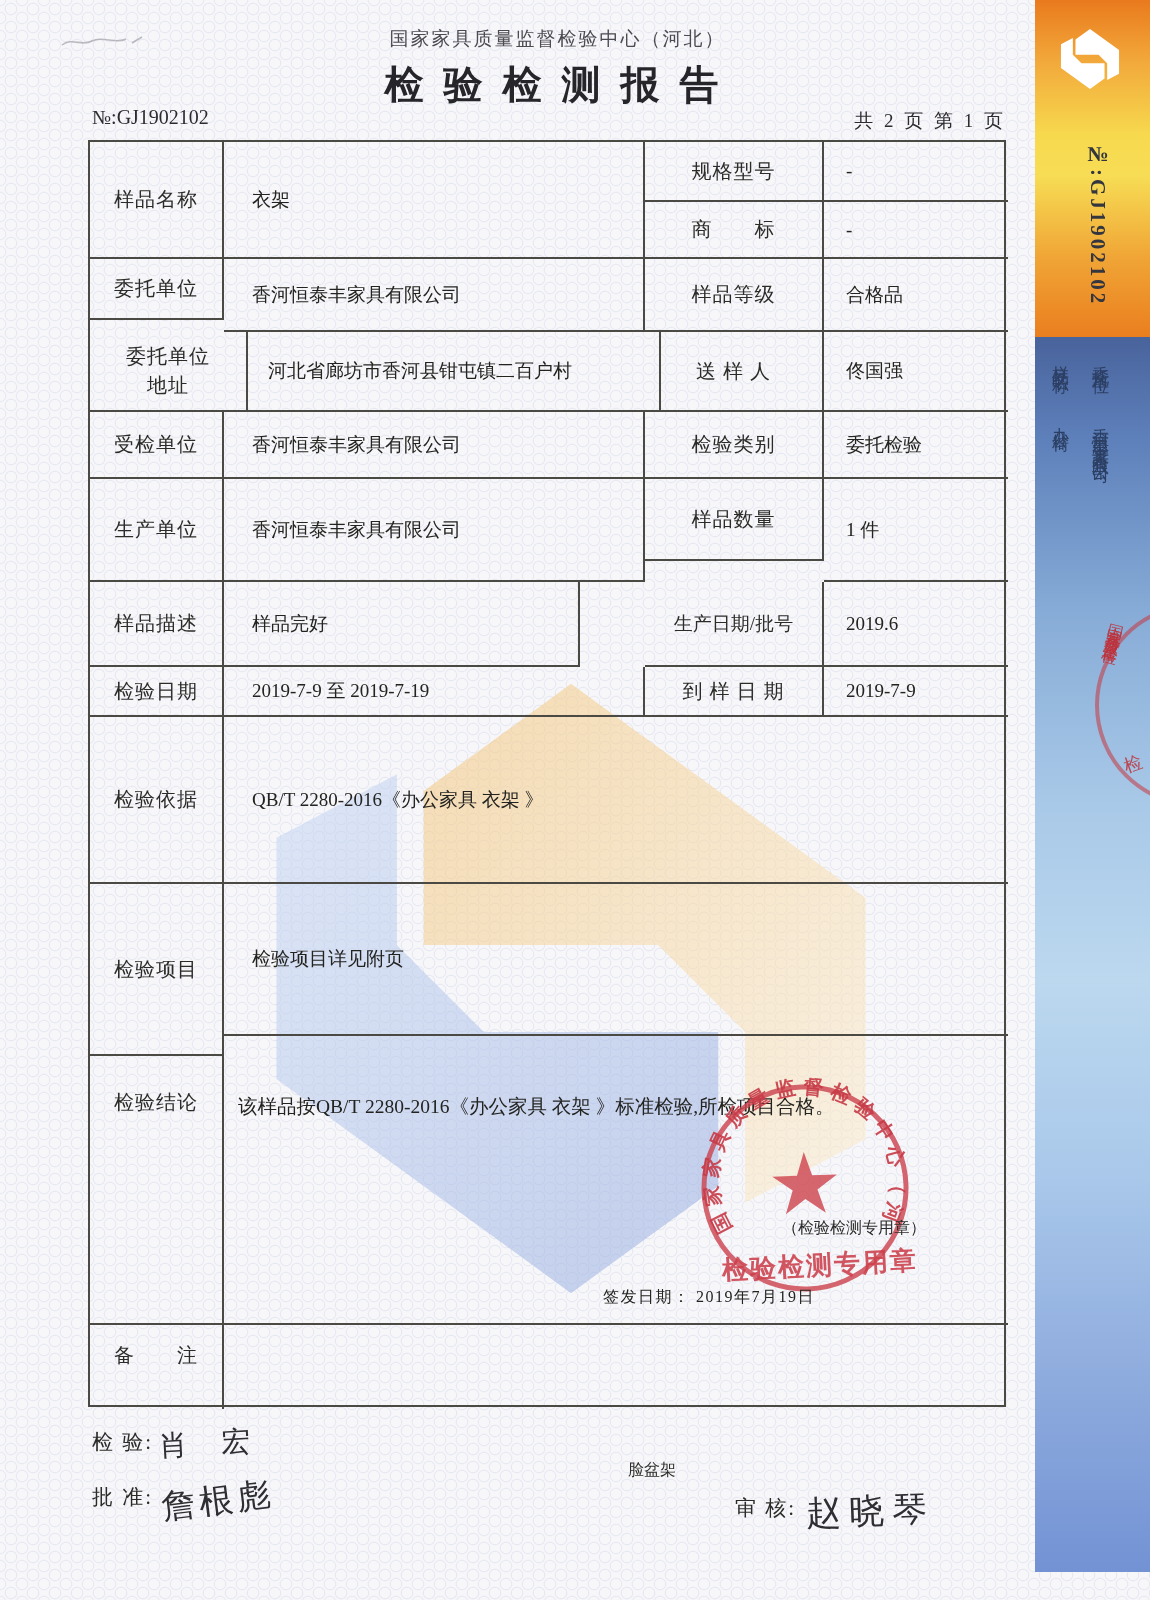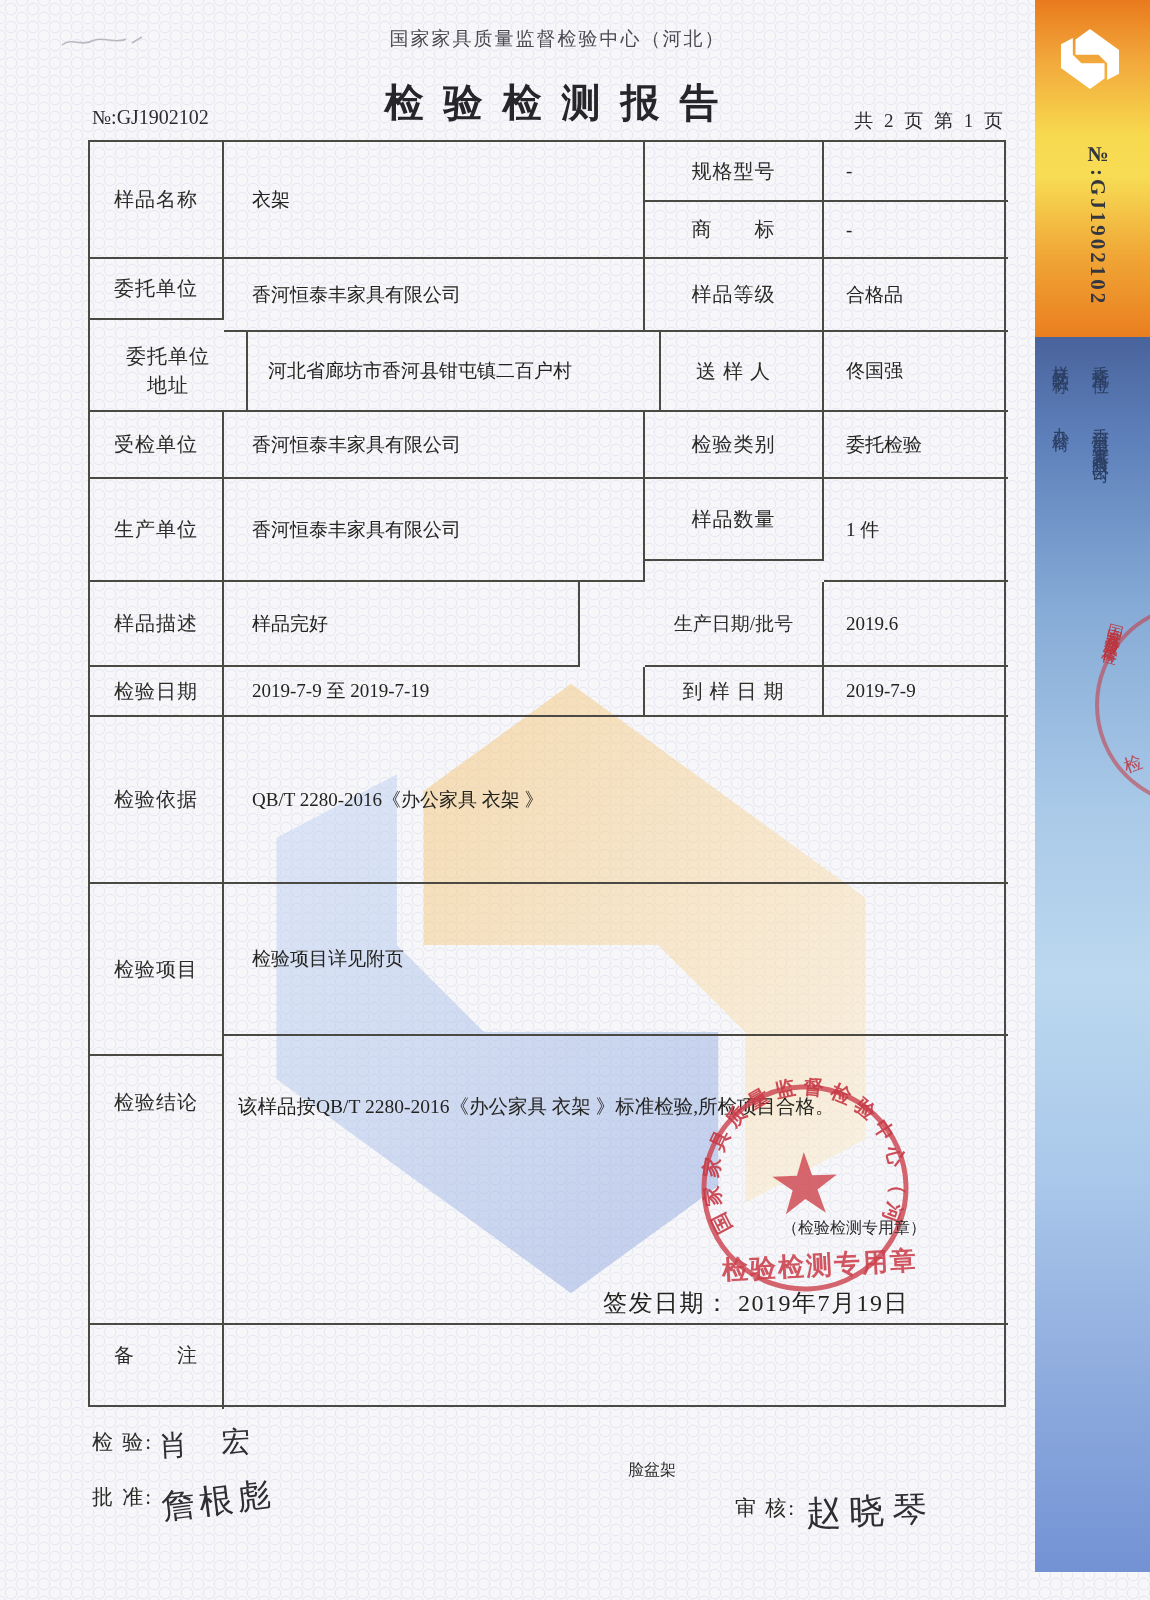--- a/index.html
+++ b/index.html
@@ -6,40 +6,40 @@
   body{width:1150px;height:1600px;font-family:"Liberation Serif","DejaVu Serif",serif;}
   .paper{position:relative;width:1150px;height:1600px;overflow:hidden;
     background-color:#f7f7fa;
     background-image:
       radial-gradient(circle at 11px 9px, rgba(158,168,205,0) 4.8px, rgba(158,168,205,.20) 5.6px, rgba(158,168,205,0) 6.8px),
       radial-gradient(circle at 11px 9px, rgba(158,168,205,0) 4.8px, rgba(158,168,205,.18) 5.6px, rgba(158,168,205,0) 6.8px);
     background-size:22px 18px;background-position:0 0,11px 9px;}
   .abs{position:absolute;}
   
   .org-line{left:0;top:26px;width:1115px;text-align:center;font-size:19px;color:#4a4a50;letter-spacing:2px;}
-  .main-title{left:0;top:76px;width:1115px;text-align:center;font-size:39px;font-weight:bold;color:#26262a;letter-spacing:20px;padding-left:8px;box-sizing:border-box;}
+  .main-title{left:0;top:58px;width:1115px;text-align:center;font-size:39px;font-weight:bold;color:#26262a;letter-spacing:20px;padding-left:8px;box-sizing:border-box;}
   .report-no{left:92px;top:106px;font-size:20px;color:#2c2c30;}
   .pages{left:700px;top:108px;width:306px;text-align:right;font-size:19px;color:#2c2c30;letter-spacing:3px;}
   
   .report-table{left:88px;top:140px;width:918px;height:1267px;border:2px solid #4a4944;box-sizing:border-box;z-index:2;}
   .cell{position:absolute;box-sizing:border-box;border-right:2px solid #4a4944;border-bottom:2px solid #4a4944;color:#232320;}
   .cell.last-col{border-right:none;}
   .cell.last-row{border-bottom:none;}
   .lbl{display:flex;align-items:center;justify-content:center;text-align:center;font-size:20px;color:#2b2b28;letter-spacing:1px;line-height:1.45;}
   .val{display:flex;align-items:center;padding-left:28px;font-size:19px;}
   .val2{display:flex;align-items:center;padding-left:22px;font-size:19px;}
   .top-align{align-items:flex-start;padding-top:52px;}
   .concl-cell{font-size:19.5px;padding:58px 18px 0 14px;line-height:1.35;}
   
   .watermark{left:236px;top:637px;z-index:1;}
   
   .stamp-svg{left:695px;top:1078px;z-index:4;transform:rotate(-2deg);}
   .paren-note{left:782px;top:1218px;font-size:16px;color:#2c2c2c;z-index:5;}
   .seal-bottom{left:722px;top:1248px;font-size:26px;font-weight:bold;color:rgba(204,63,74,.88);letter-spacing:2px;transform:rotate(-3deg);z-index:5;}
-  .issue-date{left:603px;top:1287px;font-size:24px;color:#232320;letter-spacing:1.5px;z-index:5;}
+  .issue-date{left:603px;top:1287px;font-size:16px;color:#232320;letter-spacing:1.5px;z-index:5;}
   
   .sidebar{left:1035px;top:0;width:115px;height:1572px;z-index:2;}
   .sb-orange{position:absolute;left:0;top:0;width:115px;height:337px;
     background:linear-gradient(180deg,#e97a1d 0%,#f2a83b 18%,#f7d94e 40%,#f7dd55 52%,#f0a636 76%,#ea7e1f 100%);}
   .sb-blue{position:absolute;left:0;top:337px;width:115px;height:1235px;
     background:linear-gradient(180deg,#49639c 0%,#5d7fba 8%,#86abd6 22%,#a9c9e8 38%,#bcd8ef 52%,#a9c8ea 68%,#8facde 84%,#7392d4 100%);}
   .sb-logo{position:absolute;left:22px;top:24px;}
   .sb-no{position:absolute;left:50px;top:142px;writing-mode:vertical-rl;font-size:21px;font-weight:bold;color:#33353f;letter-spacing:3px;}
   .v-col{position:absolute;writing-mode:vertical-rl;font-size:17px;color:#2c3f63;letter-spacing:4px;line-height:1;}
   .sample-col{left:17px;top:352px;}

